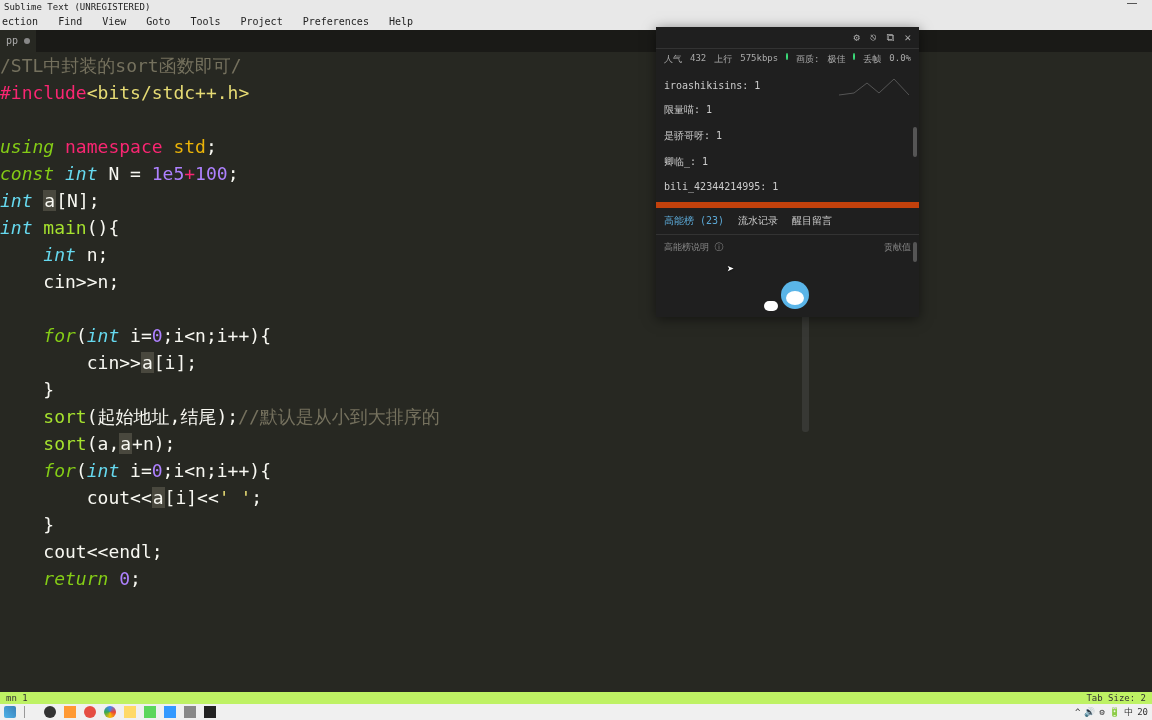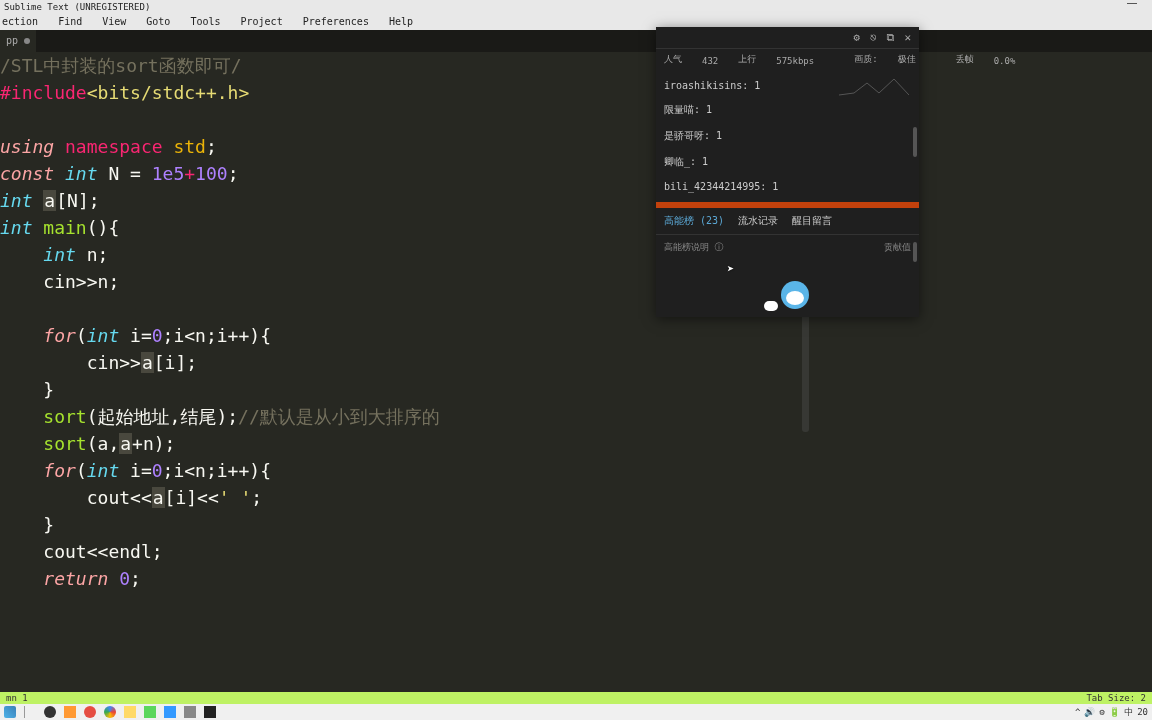--- a/index.html
+++ b/index.html
@@ -5,38 +5,38 @@
 *{margin:0;padding:0;box-sizing:border-box;font-family:Consolas,Menlo,monospace}
 body{background:#272822;color:#f8f8f2;width:1152px;height:720px;overflow:hidden;position:relative}
 .titlebar{height:14px;background:#e8e8e8;color:#222;font-size:9px;padding-left:4px;line-height:14px;font-family:Tahoma,sans-serif;position:relative}
 .titlebar .winmin{position:absolute;right:15px;top:2px;width:10px;height:2px;border-bottom:1px solid #555}
 .menubar{height:16px;background:#e8e8e8;color:#222;font-size:10px;line-height:16px;padding-left:2px;font-family:Tahoma,sans-serif;display:flex;gap:20px}
 .tabbar{height:22px;background:#1a1a17;display:flex;align-items:center}
 .tab{height:22px;background:#272822;color:#aaa;font-size:10px;padding:0 18px 0 6px;line-height:22px;position:relative}
 .tab .dot{position:absolute;right:6px;top:8px;width:6px;height:6px;border-radius:50%;background:#888}
 .editor{position:absolute;left:0;top:52px;right:0;bottom:28px;background:#272822;font-size:18px;line-height:27px;white-space:pre;padding-left:0;overflow:hidden}
 .c-comment{color:#75715e}
-.c-keyword{color:#fca5a5;font-style:italic}
+.c-keyword{color:#84cc16;font-style:italic}
 .c-keyword-nf{color:#f92672}
 .c-type{color:#66d9ef;font-style:italic}
 .c-string{color:#e6db74}
 .c-number{color:#ae81ff}
 .c-func{color:#a6e22e}
 .c-op{color:#f92672}
 .c-ident{color:#eab308}
 .hl{background:#49483e;padding:0 1px}
 .statusbar{position:absolute;left:0;right:0;bottom:16px;height:12px;background:#bef264;color:#333;font-size:9px;line-height:12px;font-family:Tahoma,sans-serif;padding:0 6px;display:flex;justify-content:space-between}
 .taskbar{position:absolute;left:0;right:0;bottom:0;height:16px;background:#f0f0f0;display:flex;align-items:center;padding:0 4px;gap:8px}
 .taskbar .tb-icon{width:12px;height:12px;display:inline-block}
 .sys-tray{margin-left:auto;font-size:9px;color:#333;font-family:Tahoma,sans-serif;display:flex;gap:4px;align-items:center}
 
 .overlay{position:absolute;left:656px;top:27px;width:263px;height:290px;background:#1f1f1f;color:#ccc;font-size:10px;font-family:"Microsoft YaHei",sans-serif;box-shadow:0 2px 12px rgba(0,0,0,.5)}
 .ov-header{height:22px;display:flex;justify-content:flex-end;align-items:center;gap:10px;padding:0 8px;border-bottom:1px solid #333}
 .ov-header span{cursor:pointer;color:#aaa;font-size:11px}
-.ov-stats{padding:4px 8px;display:flex;gap:20px;align-items:flex-end;font-size:9px;color:#aaa;flex-wrap:nowrap;white-space:nowrap}
+.ov-stats{padding:4px 8px;display:flex;gap:8px;align-items:flex-start;font-size:9px;color:#aaa;flex-wrap:nowrap;white-space:nowrap}
 .dot-g{width:7px;height:7px;border-radius:50%;background:#3bde7a;display:inline-block}
 .ov-body{padding:4px 8px}
 .ov-row{padding:6px 0;font-size:10px;color:#ccc}
 .ov-tabs{display:flex;gap:14px;padding:6px 8px;border-top:6px solid #c2410c;border-bottom:1px solid #333;font-size:10px}
 .ov-tabs .active{color:#5ba7d4}
 .ov-footer{display:flex;justify-content:space-between;padding:6px 8px;font-size:9px;color:#888}
 .ov-scroll{position:absolute;right:2px;top:100px;width:4px;height:30px;background:#555;border-radius:2px}
 .ov-scroll2{position:absolute;right:2px;top:215px;width:4px;height:20px;background:#555;border-radius:2px}
 .ov-chart{position:absolute;right:10px;top:48px;width:70px;height:24px}
 .ov-chart svg{width:100%;height:100%}

